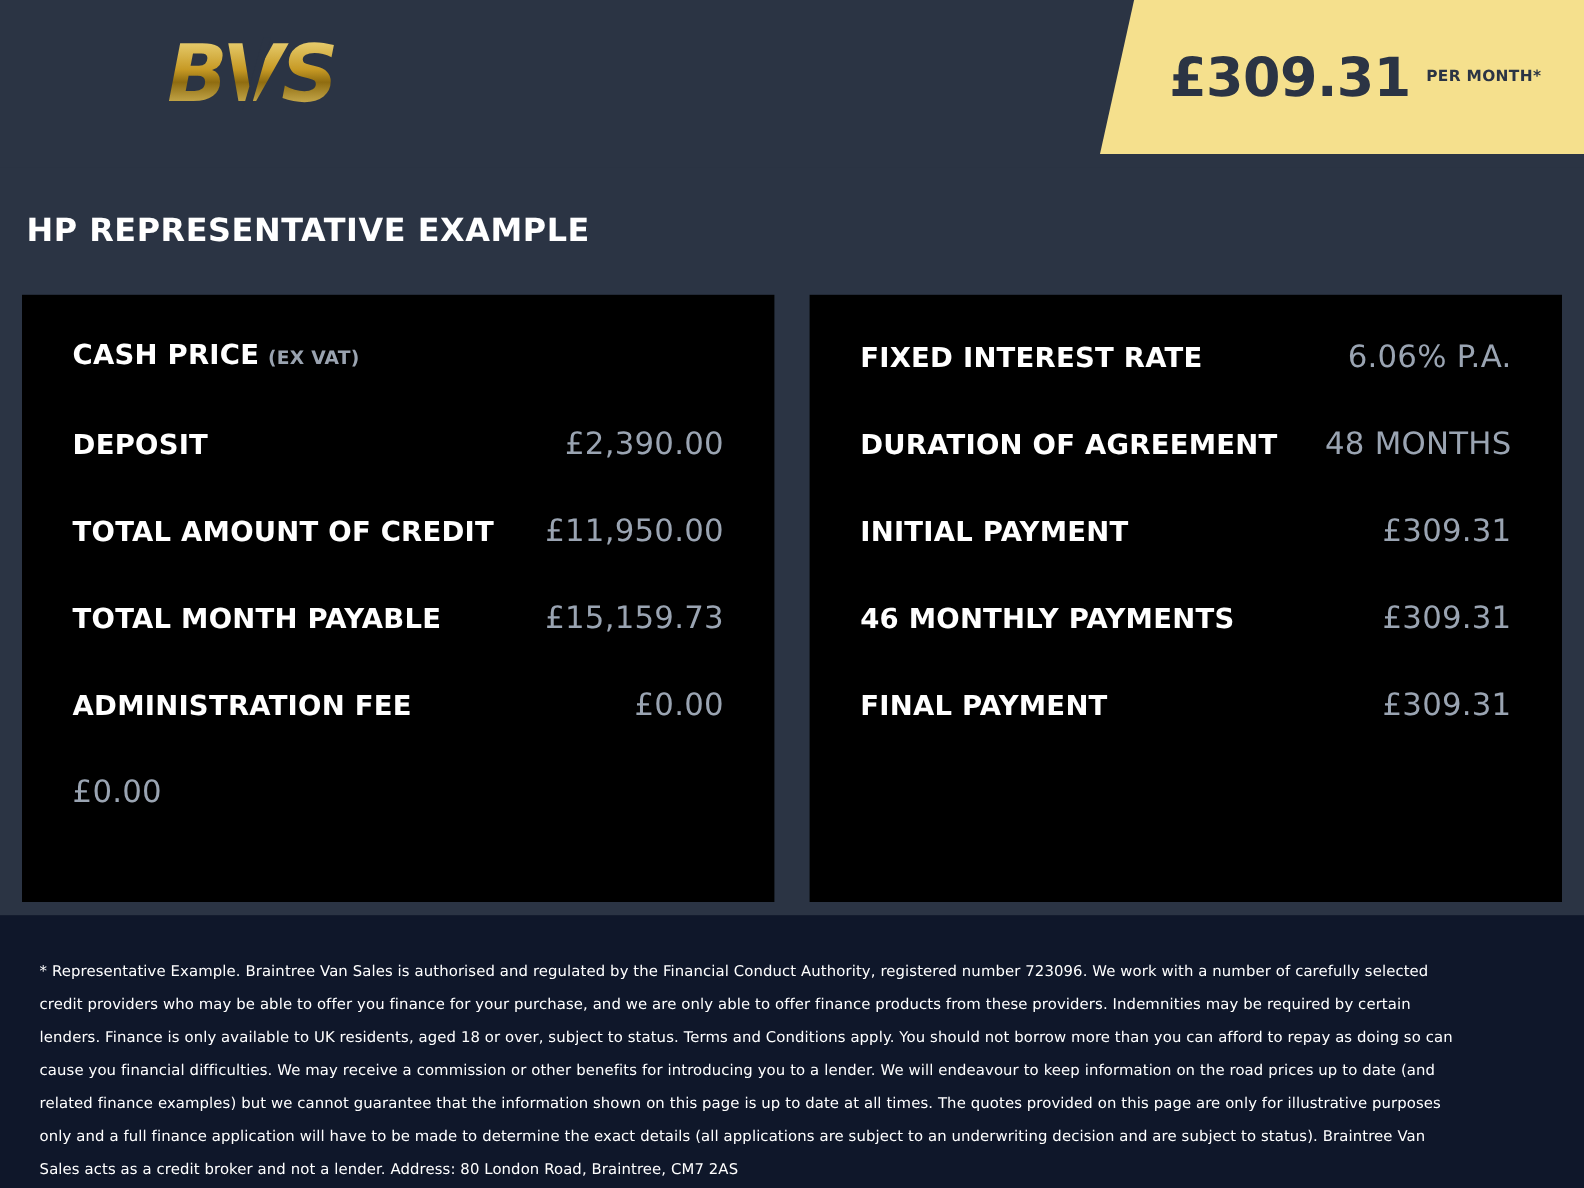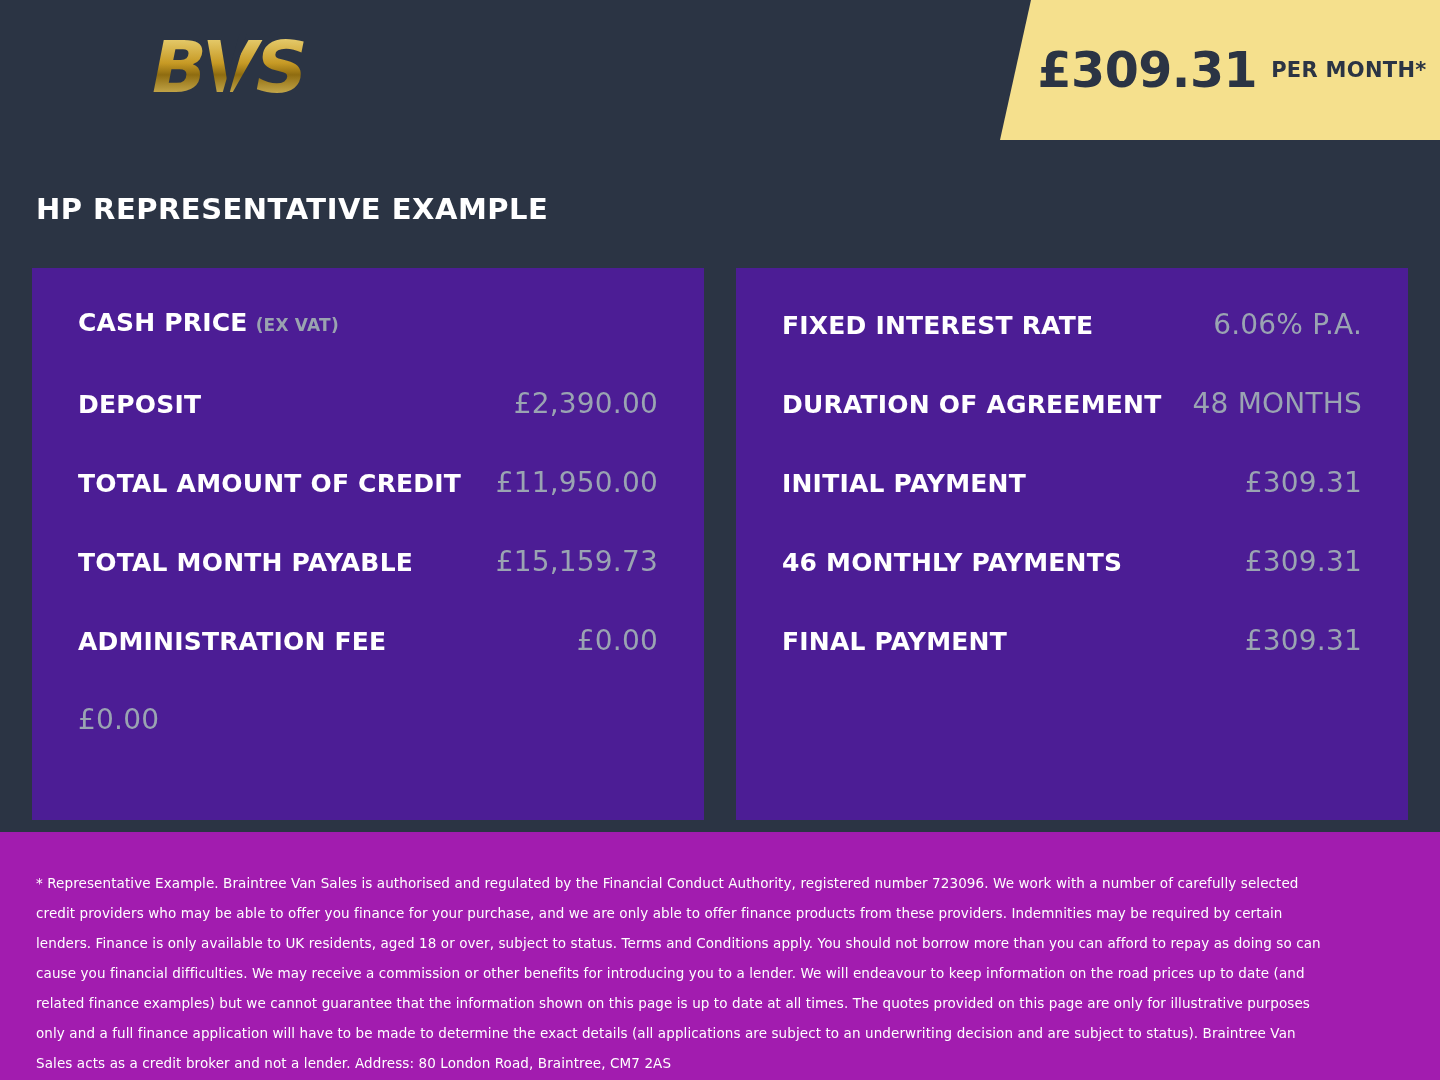--- a/index.html
+++ b/index.html
@@ -74,48 +74,48 @@
   }
   .price-amount {
     font-family: "DejaVu Sans", sans-serif;
     font-size: 49px;
     font-weight: bold;
     color: #2b3444;
     letter-spacing: -0.5px;
   }
   .price-per {
     font-family: "DejaVu Sans", sans-serif;
-    font-size: 21px;
+    font-size: 14px;
     font-weight: bold;
     color: #2b3444;
     margin-left: 14px;
     letter-spacing: 0.3px;
   }
 
   
   .content {
-    padding: 0 32px;
+    padding: 0 20px;
   }
   .section-title {
     font-family: "DejaVu Sans", sans-serif;
     font-size: 29px;
     font-weight: bold;
     color: #ffffff;
     letter-spacing: 0.5px;
     margin: 40px 0 0 4px;
   }
 
   .panels {
     display: flex;
     gap: 32px;
     margin-top: 42px;
   }
   .panel {
     flex: 1;
-    background: #4c1d95;
+    background: #000000;
     padding: 40px 46px 38px 46px;
     min-height: 530px;
   }
   .row {
     display: flex;
     align-items: baseline;
     justify-content: space-between;
     height: 79px;
   }
   .row-label {
@@ -140,21 +140,21 @@
     letter-spacing: 0.2px;
   }
 
   
   .footer {
     position: absolute;
     left: 0;
     right: 0;
     bottom: 0;
     height: 248px;
-    background: #a21caf;
+    background: #0f172a;
     padding: 36px 36px 0 36px;
   }
   .footer p {
     font-family: "DejaVu Sans", sans-serif;
     font-size: 13.5px;
     line-height: 30px;
     color: #ffffff;
     max-width: 1290px;
     letter-spacing: 0.1px;
   }

